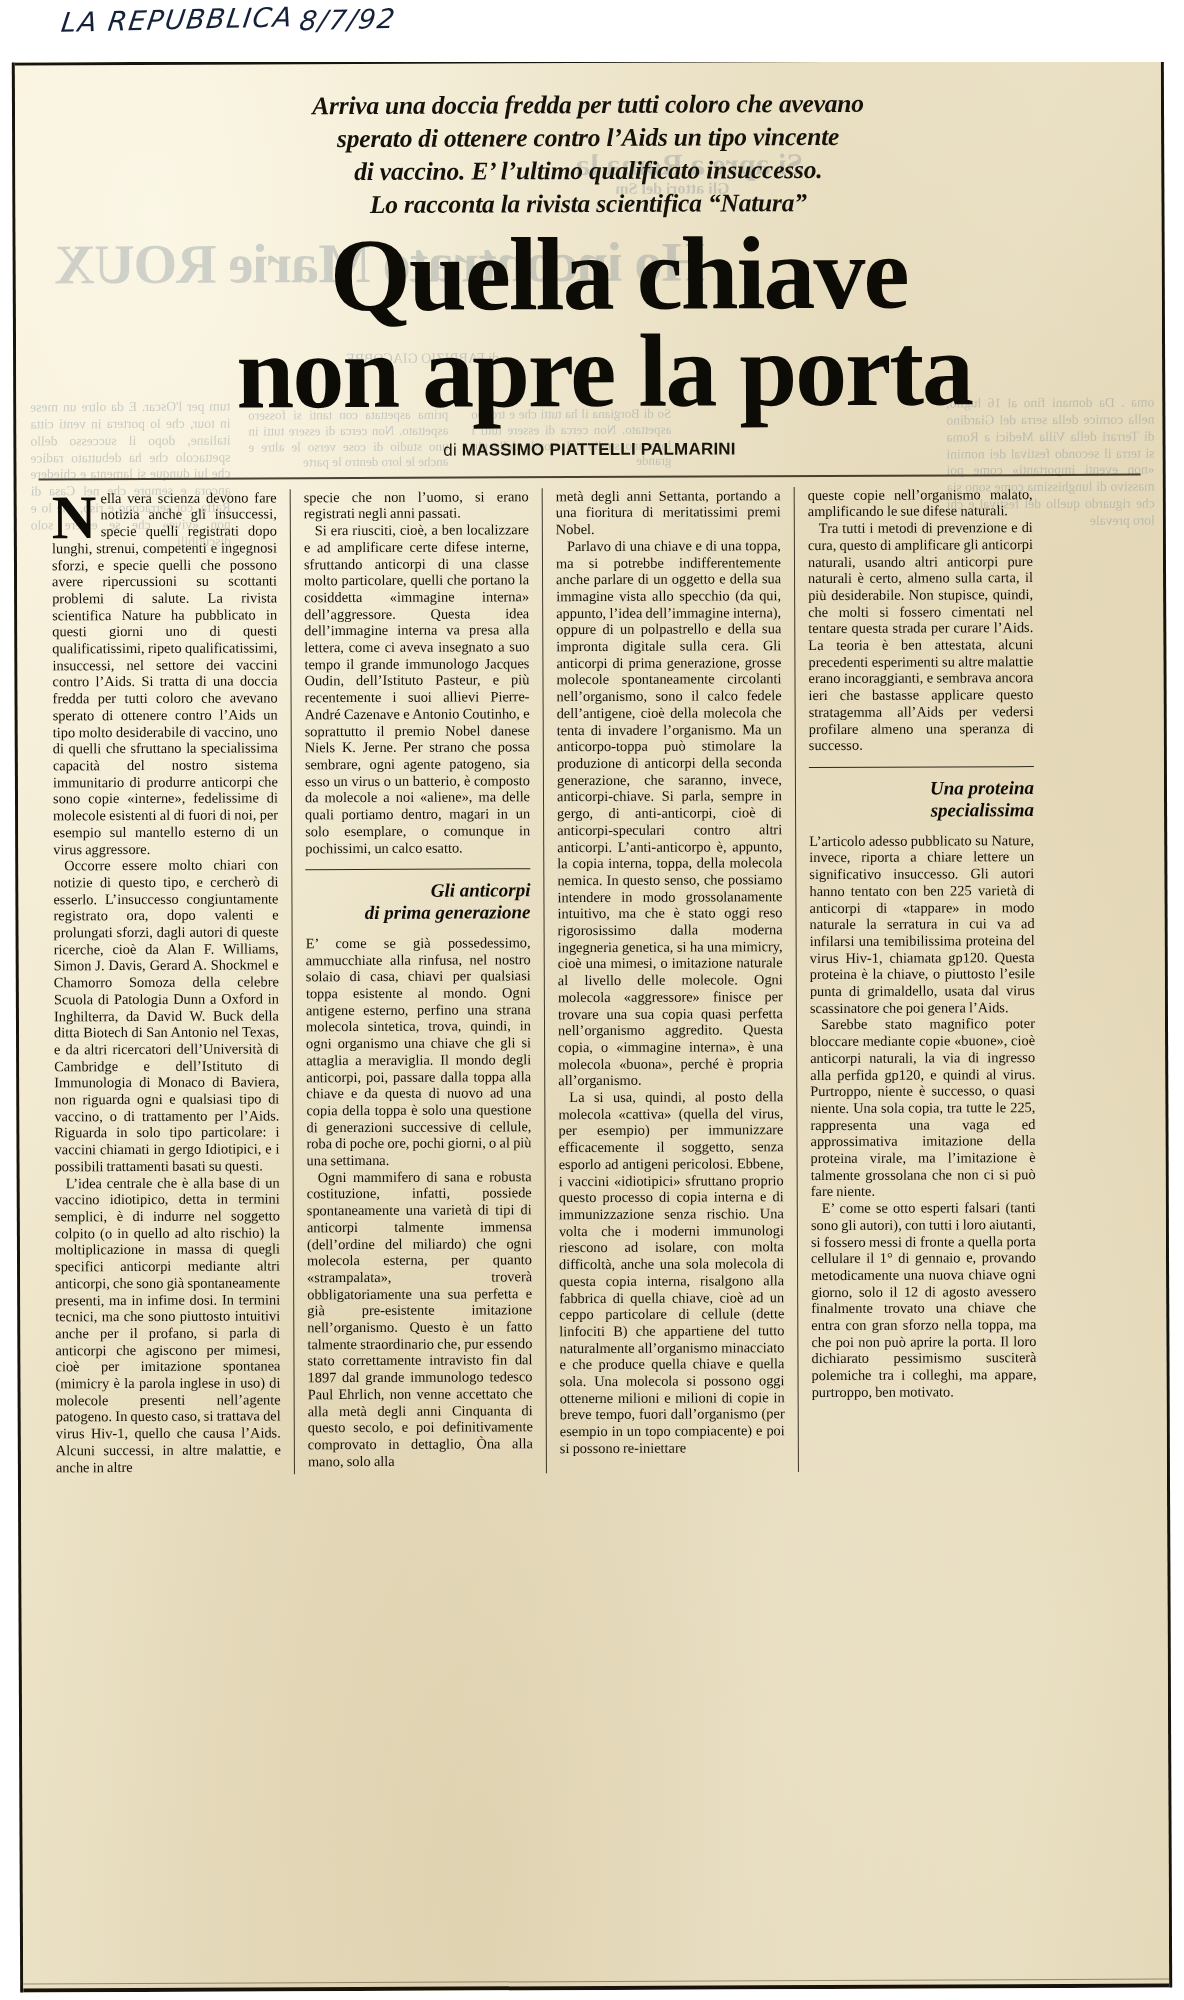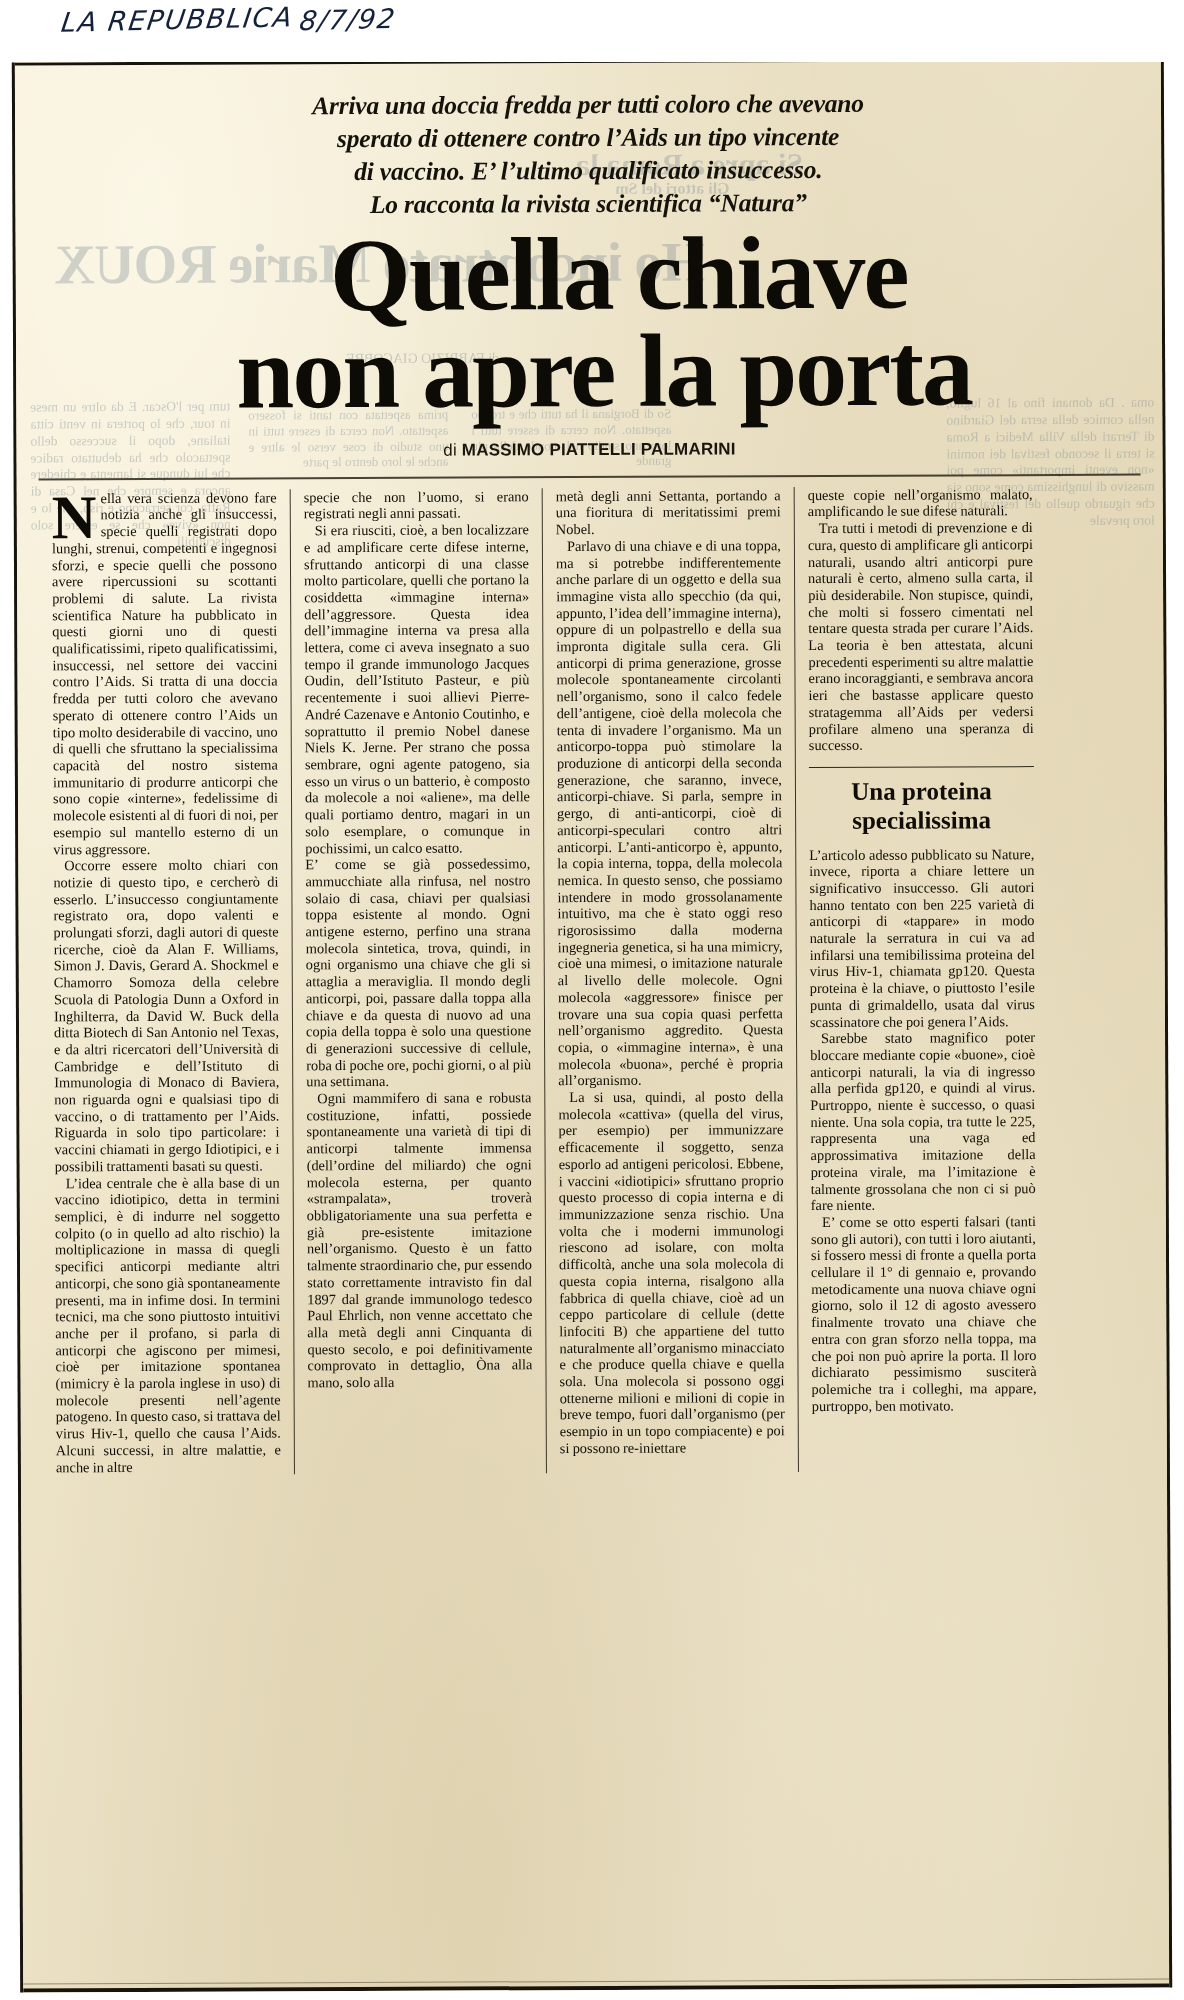--- a/index.html
+++ b/index.html
@@ -140,23 +140,24 @@
     float:left;
     font-size:62px;
     line-height:.80;
     font-weight:bold;
     margin:3px 4px -4px 0;
     color:#0d0b06;
     font-family:"Liberation Serif", serif;
   }
 
   .subhead{
-    text-align:center;
-    font-weight:bold;
-    font-size:25px;
+    text-align:right;
+    font-style:italic;
+    font-weight:bold;
+    font-size:19px;
     line-height:1.15;
     color:#100d06;
     margin:13px 0 11px 0;
     padding-top:10px;
     border-top:1.6px solid #2b2619;
   }
   .subhead span{display:block;}
 </style>
 </head>
 <body>
@@ -216,20 +217,24 @@
         <p class="first">
           <span class="dropcap">N</span><span>ella vera scienza devono fare notizia anche gli insuccessi, specie quelli registrati dopo lunghi, strenui, competenti e ingegnosi sforzi, e specie quelli che possono avere ripercussioni su scottanti problemi di salute. La rivista scientifica Nature ha pubblicato in questi giorni uno di questi qualificatissimi, ripeto qualificatissimi, insuccessi, nel settore dei vaccini contro l’Aids. Si tratta di una doccia fredda per tutti coloro che avevano sperato di ottenere contro l’Aids un tipo molto desiderabile di vaccino, uno di quelli che sfruttano la specialissima capacità del nostro sistema immunitario di produrre anticorpi che sono copie «interne», fedelissime di molecole esistenti al di fuori di noi, per esempio sul mantello esterno di un virus aggressore.</span>
         </p>
         <p>Occorre essere molto chiari con notizie di questo tipo, e cercherò di esserlo. L’insuccesso congiuntamente registrato ora, dopo valenti e prolungati sforzi, dagli autori di queste ricerche, cioè da Alan F. Williams, Simon J. Davis, Gerard A. Shockmel e Chamorro Somoza della celebre Scuola di Patologia Dunn a Oxford in Inghilterra, da David W. Buck della ditta Biotech di San Antonio nel Texas, e da altri ricercatori dell’Università di Cambridge e dell’Istituto di Immunologia di Monaco di Baviera, non riguarda ogni e qualsiasi tipo di vaccino, o di trattamento per l’Aids. Riguarda in solo tipo particolare: i vaccini chiamati in gergo Idiotipici, e i possibili trattamenti basati su questi.</p>
         <p>L’idea centrale che è alla base di un vaccino idiotipico, detta in termini semplici, è di indurre nel soggetto colpito (o in quello ad alto rischio) la moltiplicazione in massa di quegli specifici anticorpi mediante altri anticorpi, che sono già spontaneamente presenti, ma in infime dosi. In termini tecnici, ma che sono piuttosto intuitivi anche per il profano, si parla di anticorpi che agiscono per mimesi, cioè per imitazione spontanea (mimicry è la parola inglese in uso) di molecole presenti nell’agente patogeno. In questo caso, si trattava del virus Hiv-1, quello che causa l’Aids. Alcuni successi, in altre malattie, e anche in altre</p>
       </div>
 
       <div class="col">
         <p class="first">specie che non l’uomo, si erano registrati negli anni passati.</p>
         <p>Si era riusciti, cioè, a ben localizzare e ad amplificare certe difese interne, sfruttando anticorpi di una classe molto particolare, quelli che portano la cosiddetta «immagine interna» dell’aggressore. Questa idea dell’immagine interna va presa alla lettera, come ci aveva insegnato a suo tempo il grande immunologo Jacques Oudin, dell’Istituto Pasteur, e più recentemente i suoi allievi Pierre-André Cazenave e Antonio Coutinho, e soprattutto il premio Nobel danese Niels K. Jerne. Per strano che possa sembrare, ogni agente patogeno, sia esso un virus o un batterio, è composto da molecole a noi «aliene», ma delle quali portiamo dentro, magari in un solo esemplare, o comunque in pochissimi, un calco esatto.</p>
+        <div class="subhead">
+          <span>Gli anticorpi</span>
+          <span>di prima generazione</span>
+        </div>
         <p class="first">E’ come se già possedessimo, ammucchiate alla rinfusa, nel nostro solaio di casa, chiavi per qualsiasi toppa esistente al mondo. Ogni antigene esterno, perfino una strana molecola sintetica, trova, quindi, in ogni organismo una chiave che gli si attaglia a meraviglia. Il mondo degli anticorpi, poi, passare dalla toppa alla chiave e da questa di nuovo ad una copia della toppa è solo una questione di generazioni successive di cellule, roba di poche ore, pochi giorni, o al più una settimana.</p>
         <p>Ogni mammifero di sana e robusta costituzione, infatti, possiede spontaneamente una varietà di tipi di anticorpi talmente immensa (dell’ordine del miliardo) che ogni molecola esterna, per quanto «strampalata», troverà obbligatoriamente una sua perfetta e già pre-esistente imitazione nell’organismo. Questo è un fatto talmente straordinario che, pur essendo stato correttamente intravisto fin dal 1897 dal grande immunologo tedesco Paul Ehrlich, non venne accettato che alla metà degli anni Cinquanta di questo secolo, e poi definitivamente comprovato in dettaglio, Òna alla mano, solo alla</p>
       </div>
 
       <div class="col">
         <p class="first">metà degli anni Settanta, portando a una fioritura di meritatissimi premi Nobel.</p>
         <p>Parlavo di una chiave e di una toppa, ma si potrebbe indifferentemente anche parlare di un oggetto e della sua immagine vista allo specchio (da qui, appunto, l’idea dell’immagine interna), oppure di un polpastrello e della sua impronta digitale sulla cera. Gli anticorpi di prima generazione, grosse molecole spontaneamente circolanti nell’organismo, sono il calco fedele dell’antigene, cioè della molecola che tenta di invadere l’organismo. Ma un anticorpo-toppa può stimolare la produzione di anticorpi della seconda generazione, che saranno, invece, anticorpi-chiave. Si parla, sempre in gergo, di anti-anticorpi, cioè di anticorpi-speculari contro altri anticorpi. L’anti-anticorpo è, appunto, la copia interna, toppa, della molecola nemica. In questo senso, che possiamo intendere in modo grossolanamente intuitivo, ma che è stato oggi reso rigorosissimo dalla moderna ingegneria genetica, si ha una mimicry, cioè una mimesi, o imitazione naturale al livello delle molecole. Ogni molecola «aggressore» finisce per trovare una sua copia quasi perfetta nell’organismo aggredito. Questa copia, o «immagine interna», è una molecola «buona», perché è propria all’organismo.</p>
         <p>La si usa, quindi, al posto della molecola «cattiva» (quella del virus, per esempio) per immunizzare efficacemente il soggetto, senza esporlo ad antigeni pericolosi. Ebbene, i vaccini «idiotipici» sfruttano proprio questo processo di copia interna e di immunizzazione senza rischio. Una volta che i moderni immunologi riescono ad isolare, con molta difficoltà, anche una sola molecola di questa copia interna, risalgono alla fabbrica di quella chiave, cioè ad un ceppo particolare di cellule (dette linfociti B) che appartiene del tutto naturalmente all’organismo minacciato e che produce quella chiave e quella sola. Una molecola si possono oggi ottenerne milioni e milioni di copie in breve tempo, fuori dall’organismo (per esempio in un topo compiacente) e poi si possono re-iniettare</p>
       </div>
 

